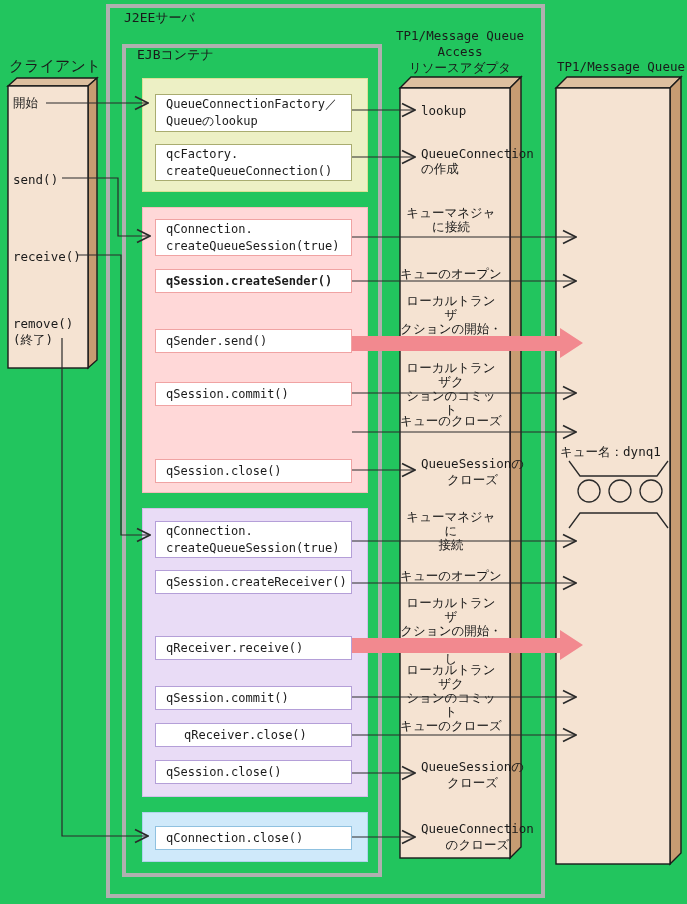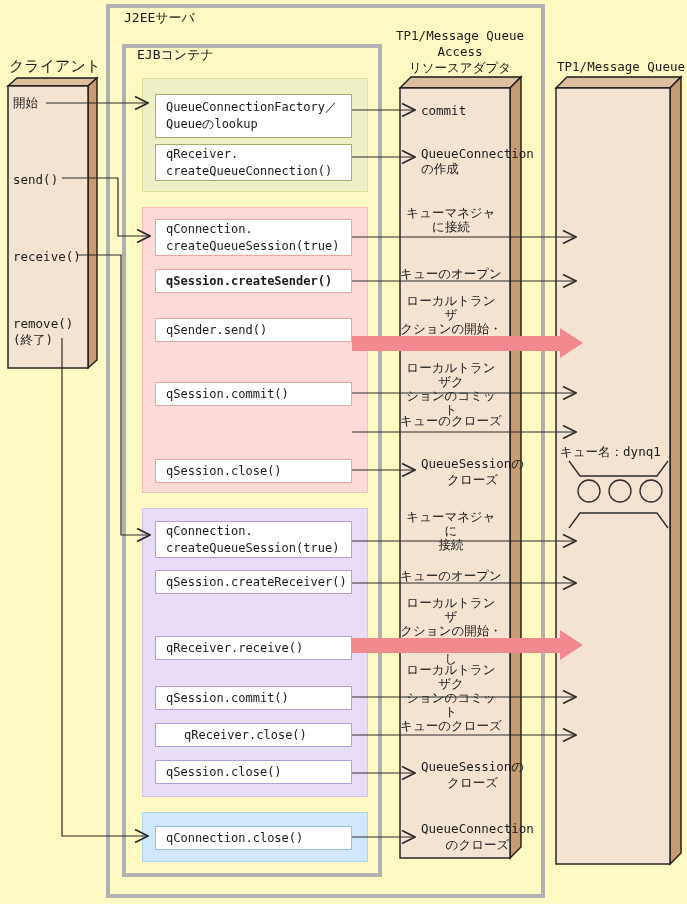--- a/index.html
+++ b/index.html
@@ -1,16 +1,16 @@
 <!DOCTYPE html>
 <html><head>
 <meta charset="utf-8">
 <style>
   html,body{margin:0;padding:0;background:#fff;}
-  #canvas{position:relative;width:687px;height:904px;background:#fef9c3;overflow:hidden;
+  #canvas{position:relative;width:687px;height:904px;background:#22c55e;overflow:hidden;
           font-family:"DejaVu Sans Mono","Liberation Mono",monospace;color:#1a1a1a;}
   .lbl{position:absolute;white-space:pre-line;line-height:15px;font-size:12.5px;}
   .title{position:absolute;white-space:nowrap;font-size:13px;}
   
   .gbox{position:absolute;border:4px solid #b0b0b0;background:transparent;box-sizing:border-box;}
   
   .sect{position:absolute;box-sizing:border-box;}
   .sect-lookup{background:#edf0c5;border:1px solid #dce096;}
   .sect-send{background:#ffd8d8;border:1px solid #f7bcbc;}
   .sect-receive{background:#e9dcf6;border:1px solid #d4c0ea;}
@@ -80,43 +80,43 @@
 Access
 リソースアダプタ</div>
   <div class="title" style="left:551px;top:59px;width:140px;text-align:center;font-size:12.5px;">TP1/Message Queue</div>
 
   <div class="lbl" style="left:13px;top:95px;">開始</div>
   <div class="lbl" style="left:13px;top:172px;">send()</div>
   <div class="lbl" style="left:13px;top:249px;">receive()</div>
   <div class="lbl" style="left:13px;top:316px;">remove()</div>
   <div class="lbl" style="left:13px;top:332px;">(終了)</div>
 
-  <div class="mbox mbox-lookup" style="top:94px;height:44px;">QueueConnectionFactory／
+  <div class="mbox mbox-lookup" style="top:94px;height:38px;">QueueConnectionFactory／
 Queueのlookup</div>
-  <div class="mbox mbox-lookup" style="top:144px;height:37px;">qReceiver.
+  <div class="mbox mbox-lookup" style="top:144px;height:37px;">qcFactory.
 createQueueConnection()</div>
 
   <div class="mbox mbox-send" style="top:219px;height:37px;">qConnection.
 createQueueSession(true)</div>
   <div class="mbox mbox-send" style="top:269px;height:24px;font-weight:bold;">qSession.createSender()</div>
-  <div class="mbox mbox-send" style="top:318px;height:24px;">qSender.send()</div>
+  <div class="mbox mbox-send" style="top:329px;height:24px;">qSender.send()</div>
   <div class="mbox mbox-send" style="top:382px;height:24px;">qSession.commit()</div>
   <div class="mbox mbox-send" style="top:459px;height:24px;">qSession.close()</div>
 
   <div class="mbox mbox-receive" style="top:521px;height:37px;">qConnection.
 createQueueSession(true)</div>
   <div class="mbox mbox-receive" style="top:570px;height:24px;">qSession.createReceiver()</div>
   <div class="mbox mbox-receive" style="top:636px;height:24px;">qReceiver.receive()</div>
   <div class="mbox mbox-receive" style="top:686px;height:24px;">qSession.commit()</div>
   <div class="mbox mbox-receive" style="top:723px;height:24px;padding-left:28px;">qReceiver.close()</div>
   <div class="mbox mbox-receive" style="top:760px;height:24px;">qSession.close()</div>
 
   <div class="mbox mbox-close" style="top:826px;height:24px;">qConnection.close()</div>
 
-  <div class="astep astep-l" style="top:103px;">commit</div>
+  <div class="astep astep-l" style="top:103px;">lookup</div>
   <div class="astep astep-l" style="top:146px;">QueueConnection
 の作成</div>
   <div class="astep astep-c" style="top:206px;">キューマネジャ
 に接続</div>
   <div class="astep astep-c" style="top:267px;">キューのオープン</div>
   <div class="astep astep-c" style="top:294px;">ローカルトランザ
 クションの開始・
 メッセージ登録</div>
   <div class="astep astep-c" style="top:361px;">ローカルトランザク
 ションのコミット</div>

